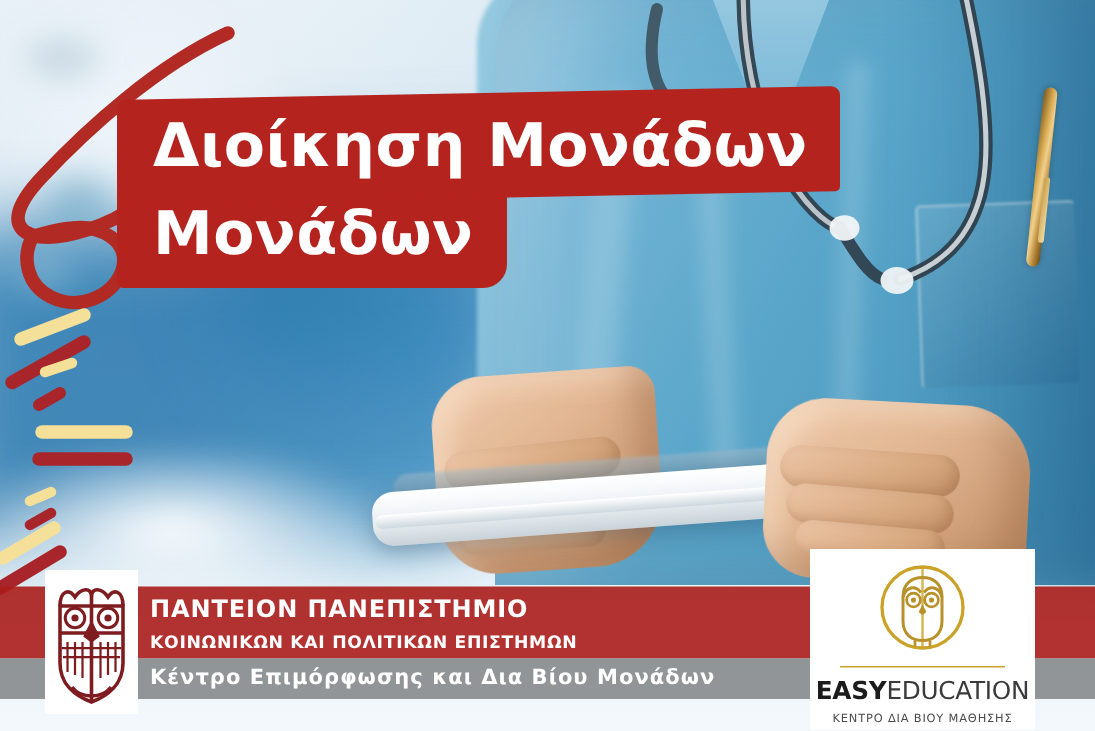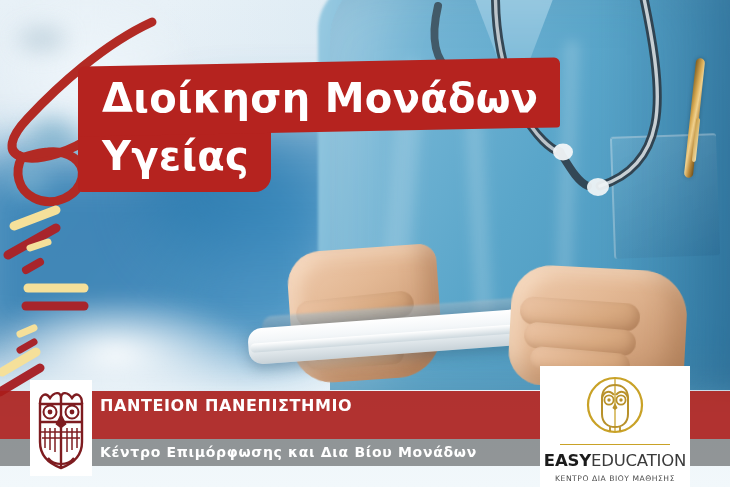--- a/index.html
+++ b/index.html
@@ -296,21 +296,21 @@
         <line x1="20" y1="350" x2="34" y2="342" stroke="#a8252b" stroke-width="7"></line>
         <line x1="2" y1="372" x2="36" y2="352" stroke="#f5e09a" stroke-width="9"></line>
         <line x1="0" y1="392" x2="40" y2="368" stroke="#a8252b" stroke-width="9"></line>
       </g>
     </svg>
   </div>
 
   <div class="title">
     <div class="tline tline1"><span>Διοίκηση Μονάδων</span></div>
     <div style="height:0"></div>
-    <div class="tline tline2">Υγείας</div>
+    <div class="tline tline2">Μονάδων</div>
   </div>
 
   <div class="bar-red"></div>
   <div class="bar-gray"></div>
 
   <div class="crest-box">
     <svg width="54" height="84" viewBox="0 0 54 84">
       <g fill="none" stroke="#7e1c20" stroke-width="2.4">
 
         <path d="M6 18 C6 8, 12 6, 16 12 C20 6, 27 5, 27 12 C27 5, 34 6, 38 12 C42 6, 48 8, 48 18"></path>
@@ -336,20 +336,21 @@
         <line x1="33" y1="42" x2="33" y2="66"></line>
         <line x1="38" y1="42" x2="38" y2="64"></line>
         <line x1="43" y1="42" x2="43" y2="62"></line>
         <line x1="7" y1="46" x2="47" y2="46"></line>
         <line x1="8" y1="52" x2="46" y2="52"></line>
       </g>
     </svg>
   </div>
 
   <div class="bar-text uni-name">ΠΑΝΤΕΙΟΝ ΠΑΝΕΠΙΣΤΗΜΙΟ</div>
+  <div class="bar-text uni-sub">ΚΟΙΝΩΝΙΚΩΝ ΚΑΙ ΠΟΛΙΤΙΚΩΝ ΕΠΙΣΤΗΜΩΝ</div>
   <div class="bar-text uni-center">Κέντρο Επιμόρφωσης και Δια Βίου Μονάδων</div>
 
   <div class="easy-card">
     <div class="easy-owl">
       <svg width="74" height="62" viewBox="0 0 74 62">
         <circle cx="37" cy="31" r="27" fill="none" stroke="#c9a227" stroke-width="2.2"></circle>
         <path d="M37 4 L37 58" stroke="#c9a227" stroke-width="1.6" opacity=".8"></path>
 
         <path d="M24 24 C24 15, 30 11, 37 11 C44 11, 50 15, 50 24
                  L50 40 C50 49, 44 53, 37 53 C30 53, 24 49, 24 40 Z" fill="none" stroke="#b8912a" stroke-width="2"></path>

